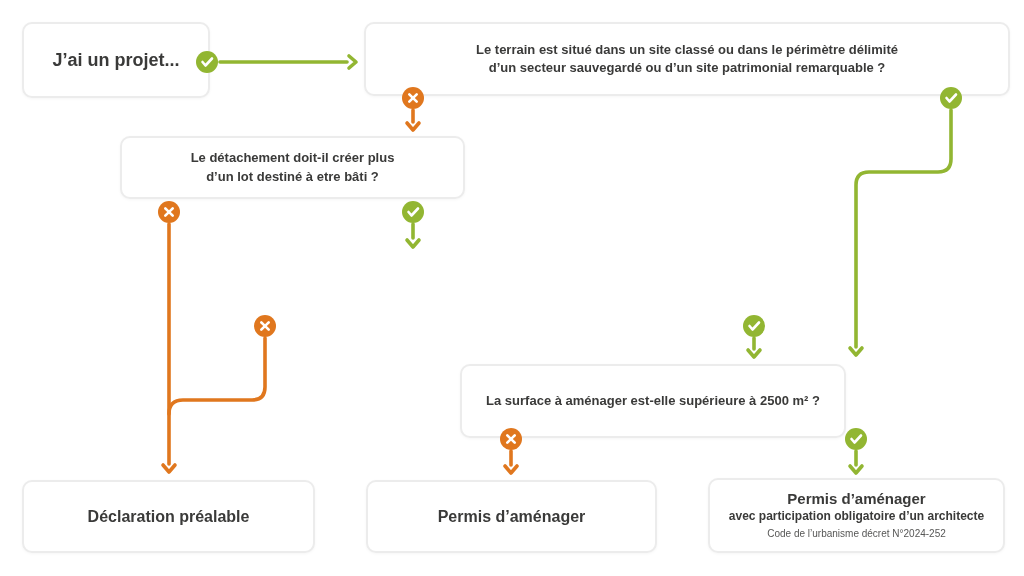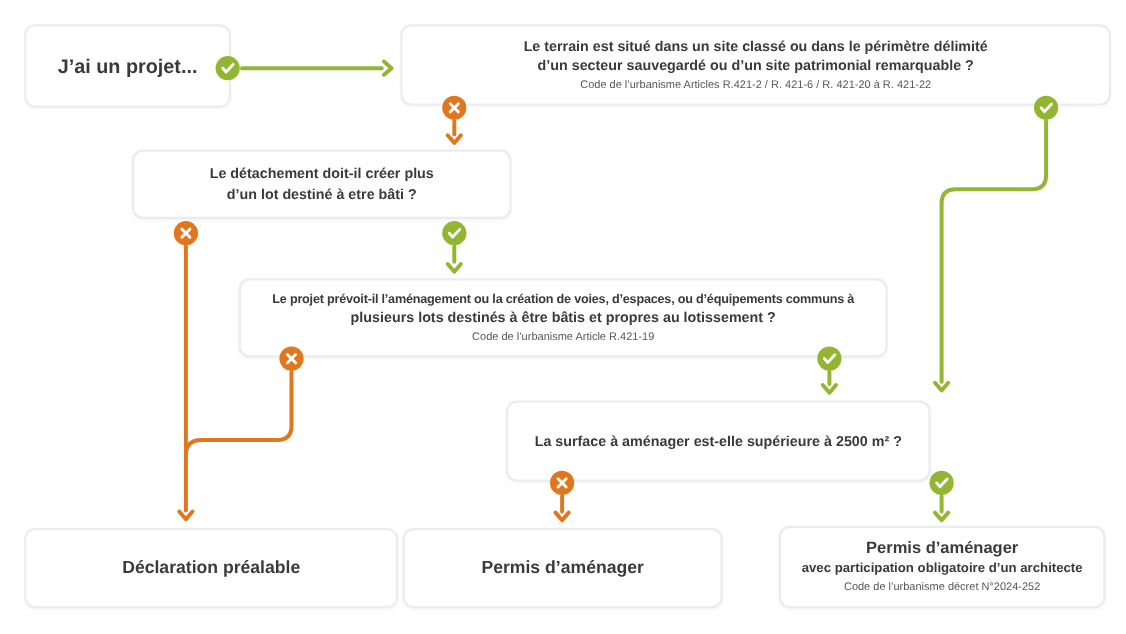--- a/index.html
+++ b/index.html
@@ -33,21 +33,21 @@
   .result-title { font-weight: 700; font-size: 16px; }
   .result-title-sm { font-weight: 700; font-size: 15px; line-height: 1.2; }
   .result-sub { font-weight: 700; font-size: 12px; line-height: 1.35; }
 
   
   #node-start        { left: 22px;  top: 22px;  width: 188px; height: 76px; }
   #node-terrain      { left: 364px; top: 22px;  width: 646px; height: 74px; }
   #node-detachement  { left: 120px; top: 136px; width: 345px; height: 63px; }
   #node-lotissement  { left: 217px; top: 253px; width: 590px; height: 72px; }
   #node-surface      { left: 460px; top: 364px; width: 386px; height: 74px; }
-  #node-declaration  { left: 22px;  top: 480px; width: 340px; height: 73px; }
+  #node-declaration  { left: 22px;  top: 480px; width: 293px; height: 73px; }
   #node-permis       { left: 366px; top: 480px; width: 291px; height: 73px; }
   #node-permis-archi { left: 708px; top: 478px; width: 297px; height: 75px; }
 
   svg.connectors {
     position: absolute; inset: 0;
     width: 1024px; height: 576px;
     z-index: 3;
     pointer-events: none;
   }
 </style>
@@ -56,33 +56,27 @@
 
 <div class="stage">
 
   <div class="node" id="node-start">
     <div class="start-title">J’ai un projet...</div>
   </div>
 
   <div class="node" id="node-terrain">
     <div class="q-line">Le terrain est situé dans un site classé ou dans le périmètre délimité</div>
     <div class="q-line">d’un secteur sauvegardé ou d’un site patrimonial remarquable ?</div>
-    <div class="code-line">Code de l’urbanisme Articles R.421-2 / R. 421-6 / R. 421-20 à R. 421-22</div>
   </div>
 
   <div class="node" id="node-detachement">
     <div class="q-line">Le détachement doit-il créer plus</div>
     <div class="q-line">d’un lot destiné à etre bâti ?</div>
   </div>
 
-  <div class="node" id="node-lotissement">
-    <div class="q-line tight">Le projet prévoit-il l’aménagement ou la création de voies, d’espaces, ou d’équipements communs à</div>
-    <div class="q-line">plusieurs lots destinés à être bâtis et propres au lotissement ?</div>
-    <div class="code-line">Code de l’urbanisme Article R.421-19</div>
-  </div>
 
   <div class="node" id="node-surface">
     <div class="q-line">La surface à aménager est-elle supérieure à 2500 m² ?</div>
   </div>
 
   <div class="node" id="node-declaration">
     <div class="result-title">Déclaration préalable</div>
   </div>
 
   <div class="node" id="node-permis">

